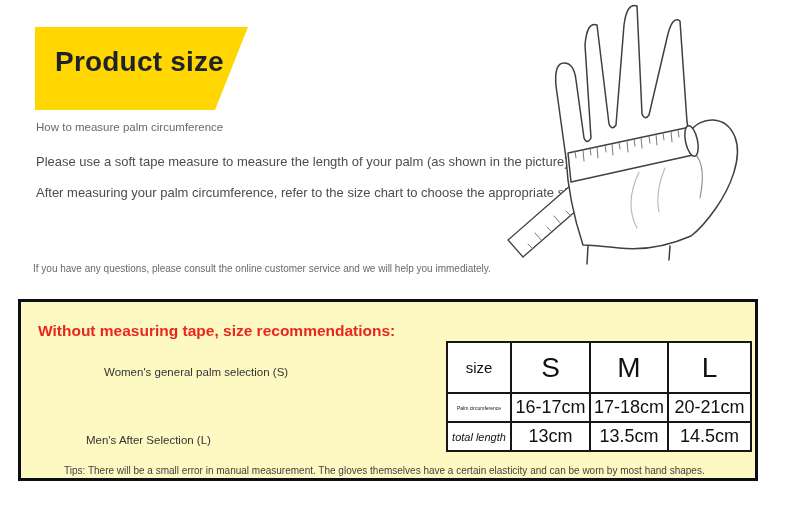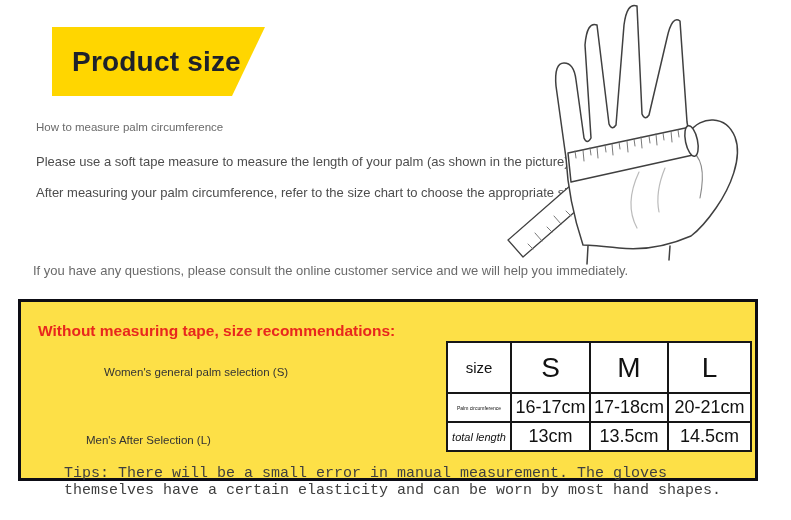--- a/index.html
+++ b/index.html
@@ -8,62 +8,62 @@
     width: 791px;
     height: 520px;
     background: #ffffff;
     font-family: "Liberation Sans", sans-serif;
     overflow: hidden;
   }
   .abs { position: absolute; }
 
   
   #banner {
-    left: 52px; top: 27px;
-    width: 213px; height: 69px;
+    left: 35px; top: 27px;
+    width: 213px; height: 83px;
     background: #ffd600;
     clip-path: polygon(0 0, 100% 0, calc(100% - 33px) 100%, 0 100%);
   }
   #banner .title {
     position: absolute; left: 20px; top: 0;
     line-height: 69px;
     font-size: 28px; font-weight: 600;
     color: #1e222b;
     letter-spacing: 0.2px;
   }
 
   
   .instr-sm { font-size: 11.5px; color: #6a6a6a; }
   .instr-md { font-size: 13px;   color: #4d4d4d; }
   #instr-heading { left: 36px; top: 121px; }
   #instr-line1   { left: 36px; top: 154px; }
   #instr-line2   { left: 36px; top: 185px; }
-  #support-note  { left: 33px; top: 263px; font-size: 13px; color: #6a6a6a; }
+  #support-note  { left: 33px; top: 263px; font-size: 10px; color: #6a6a6a; }
 
   
   #hand-illustration { left: 488px; top: 0; width: 303px; height: 290px; }
 
   
   #reco-box {
     left: 18px; top: 299px;
     width: 740px; height: 182px;
     border: 3px solid #0d0d15;
     box-sizing: border-box;
-    background: #fde047;
+    background: #fef9c3;
   }
   #reco-heading {
     left: 17px; top: 20px;
     font-size: 15.5px; font-weight: 700;
     color: #e8271d;
   }
   .reco-item { font-size: 11.5px; color: #333333; }
   #reco-item-0 { left: 63px; top: 64px; margin-left: 20px; }
   #reco-item-1 { left: 63px; top: 100px; }
   #reco-item-2 { left: 65px; top: 132px; }
-  #reco-tips { left: 43px; top: 163px; font-size: 15px; color: #3f3f3f; font-family: Liberation Mono, monospace; }
+  #reco-tips { left: 43px; top: 163px; font-size: 10px; color: #3f3f3f; }
 
   
   #size-table { left: 425px; top: 39px; border-collapse: collapse; table-layout: fixed; }
   #size-table td {
     border: 2px solid #161616;
     text-align: center; vertical-align: middle;
     padding: 0; background: #ffffff;
     color: #111111;
   }
   #size-table tr.hdr td { height: 49px; }

